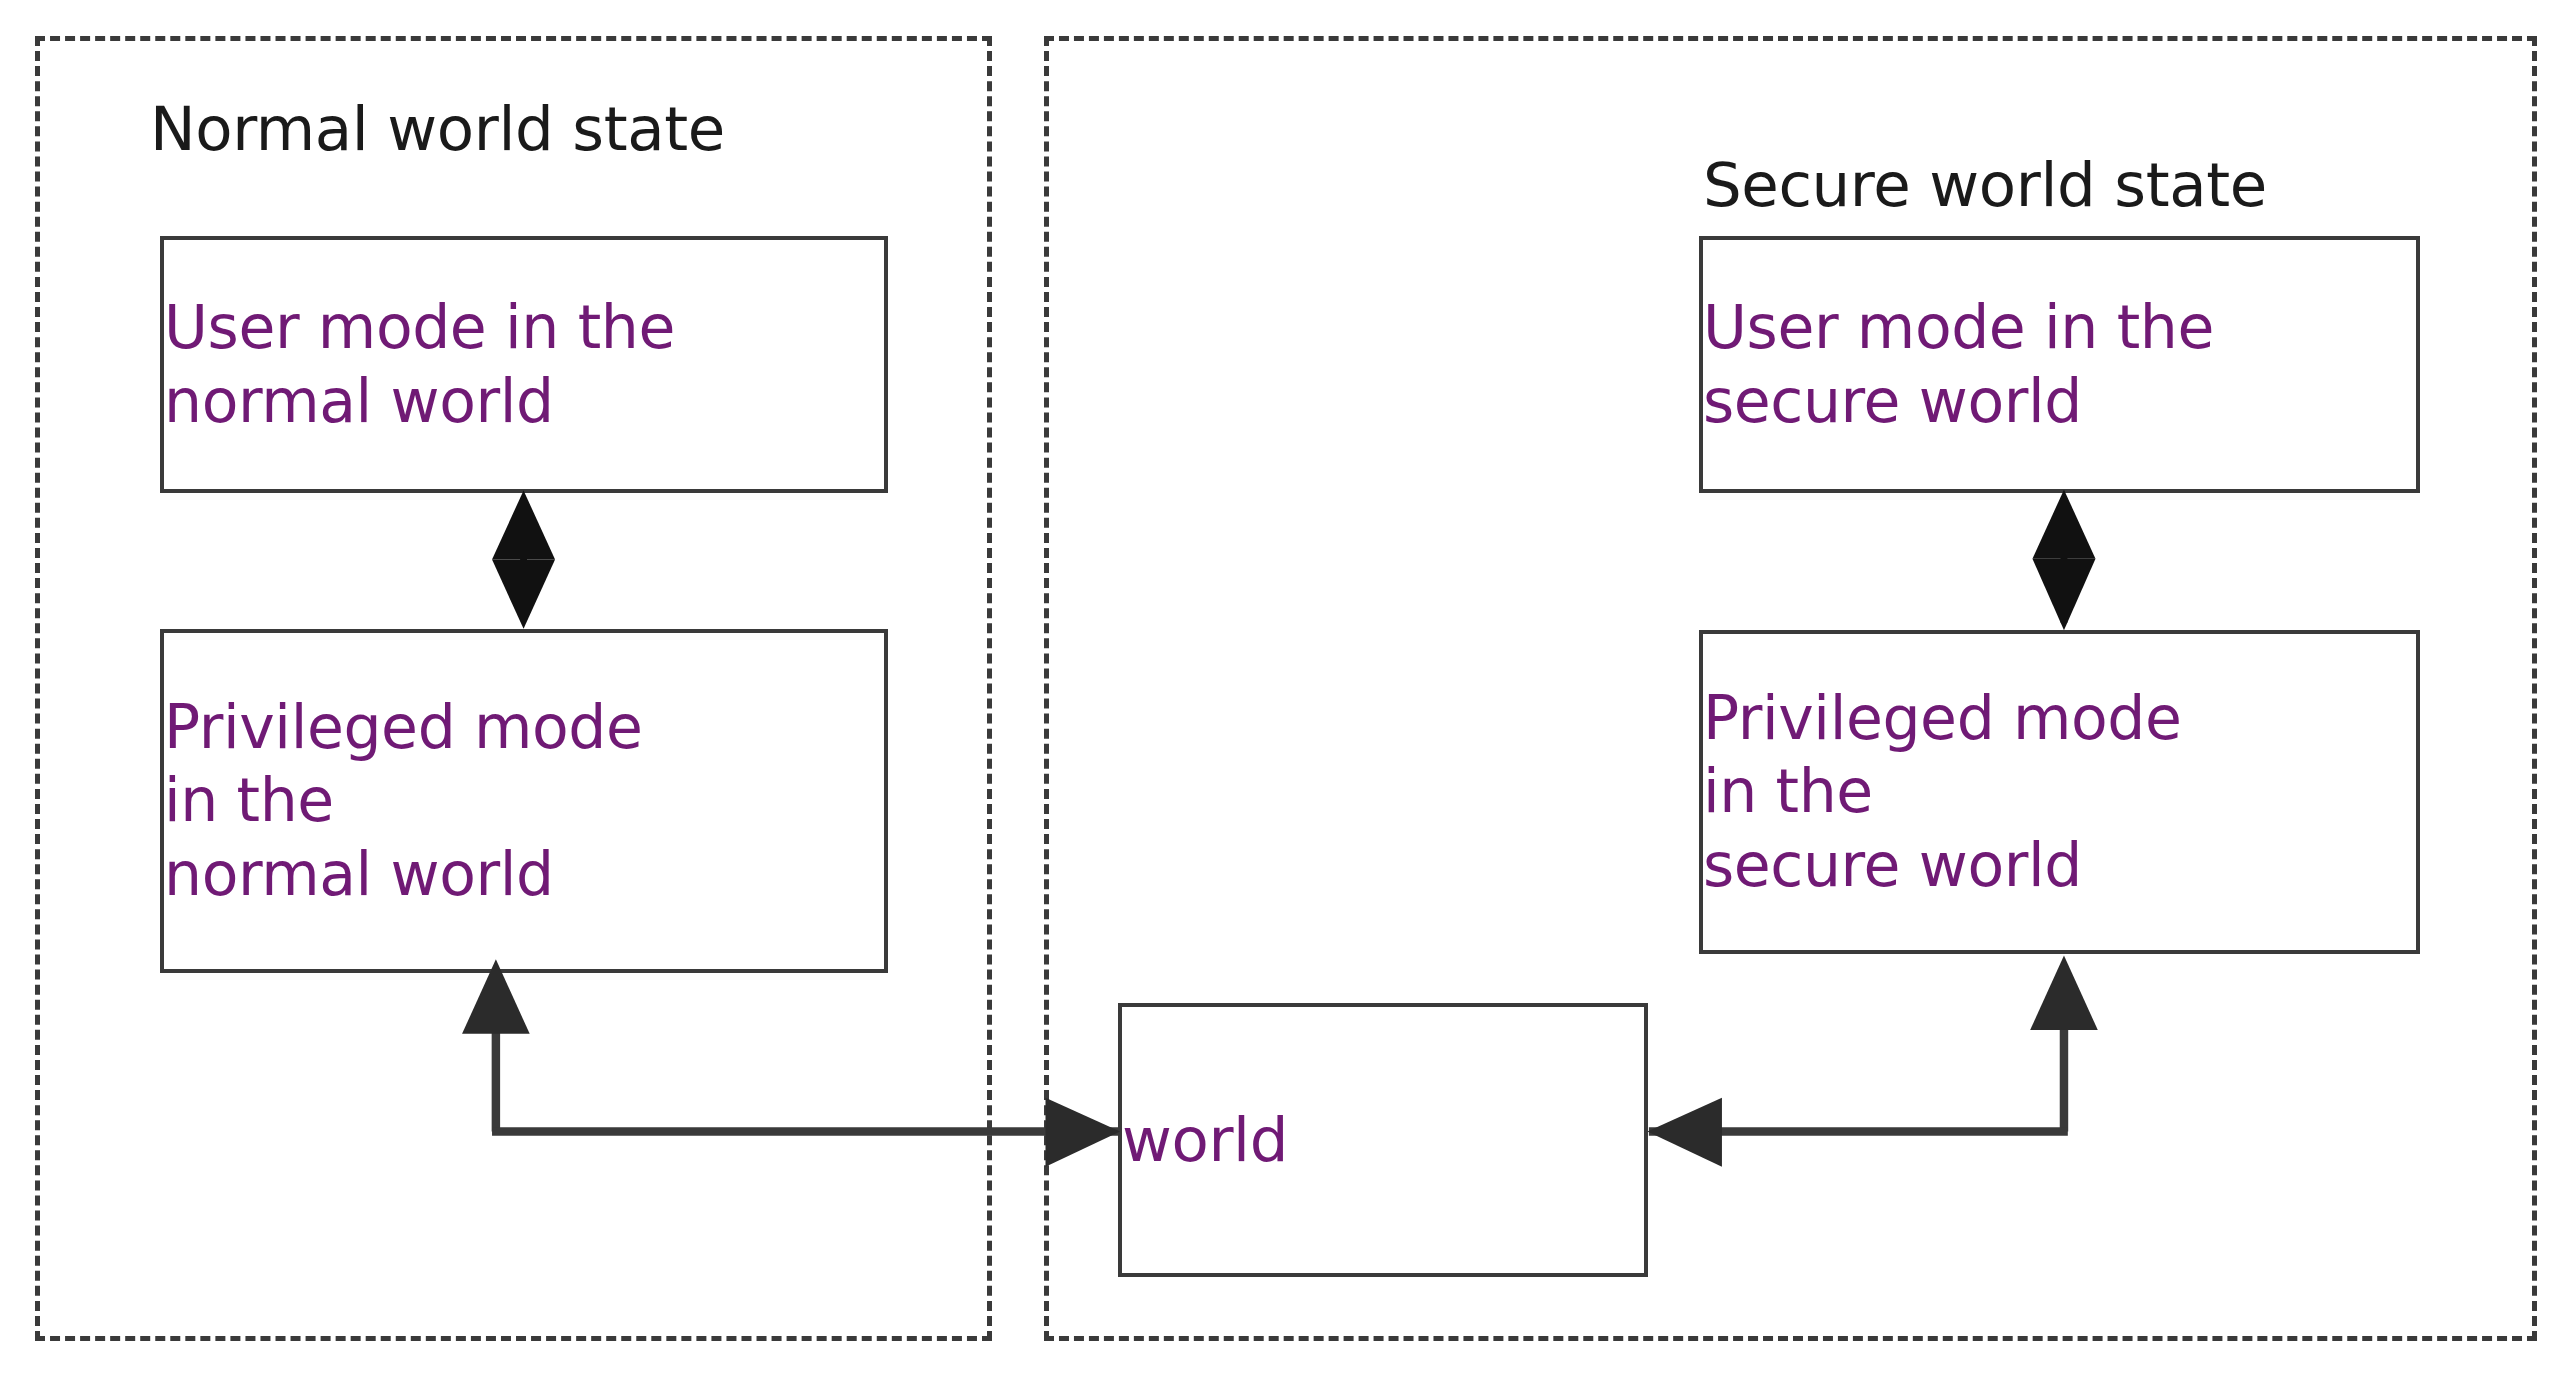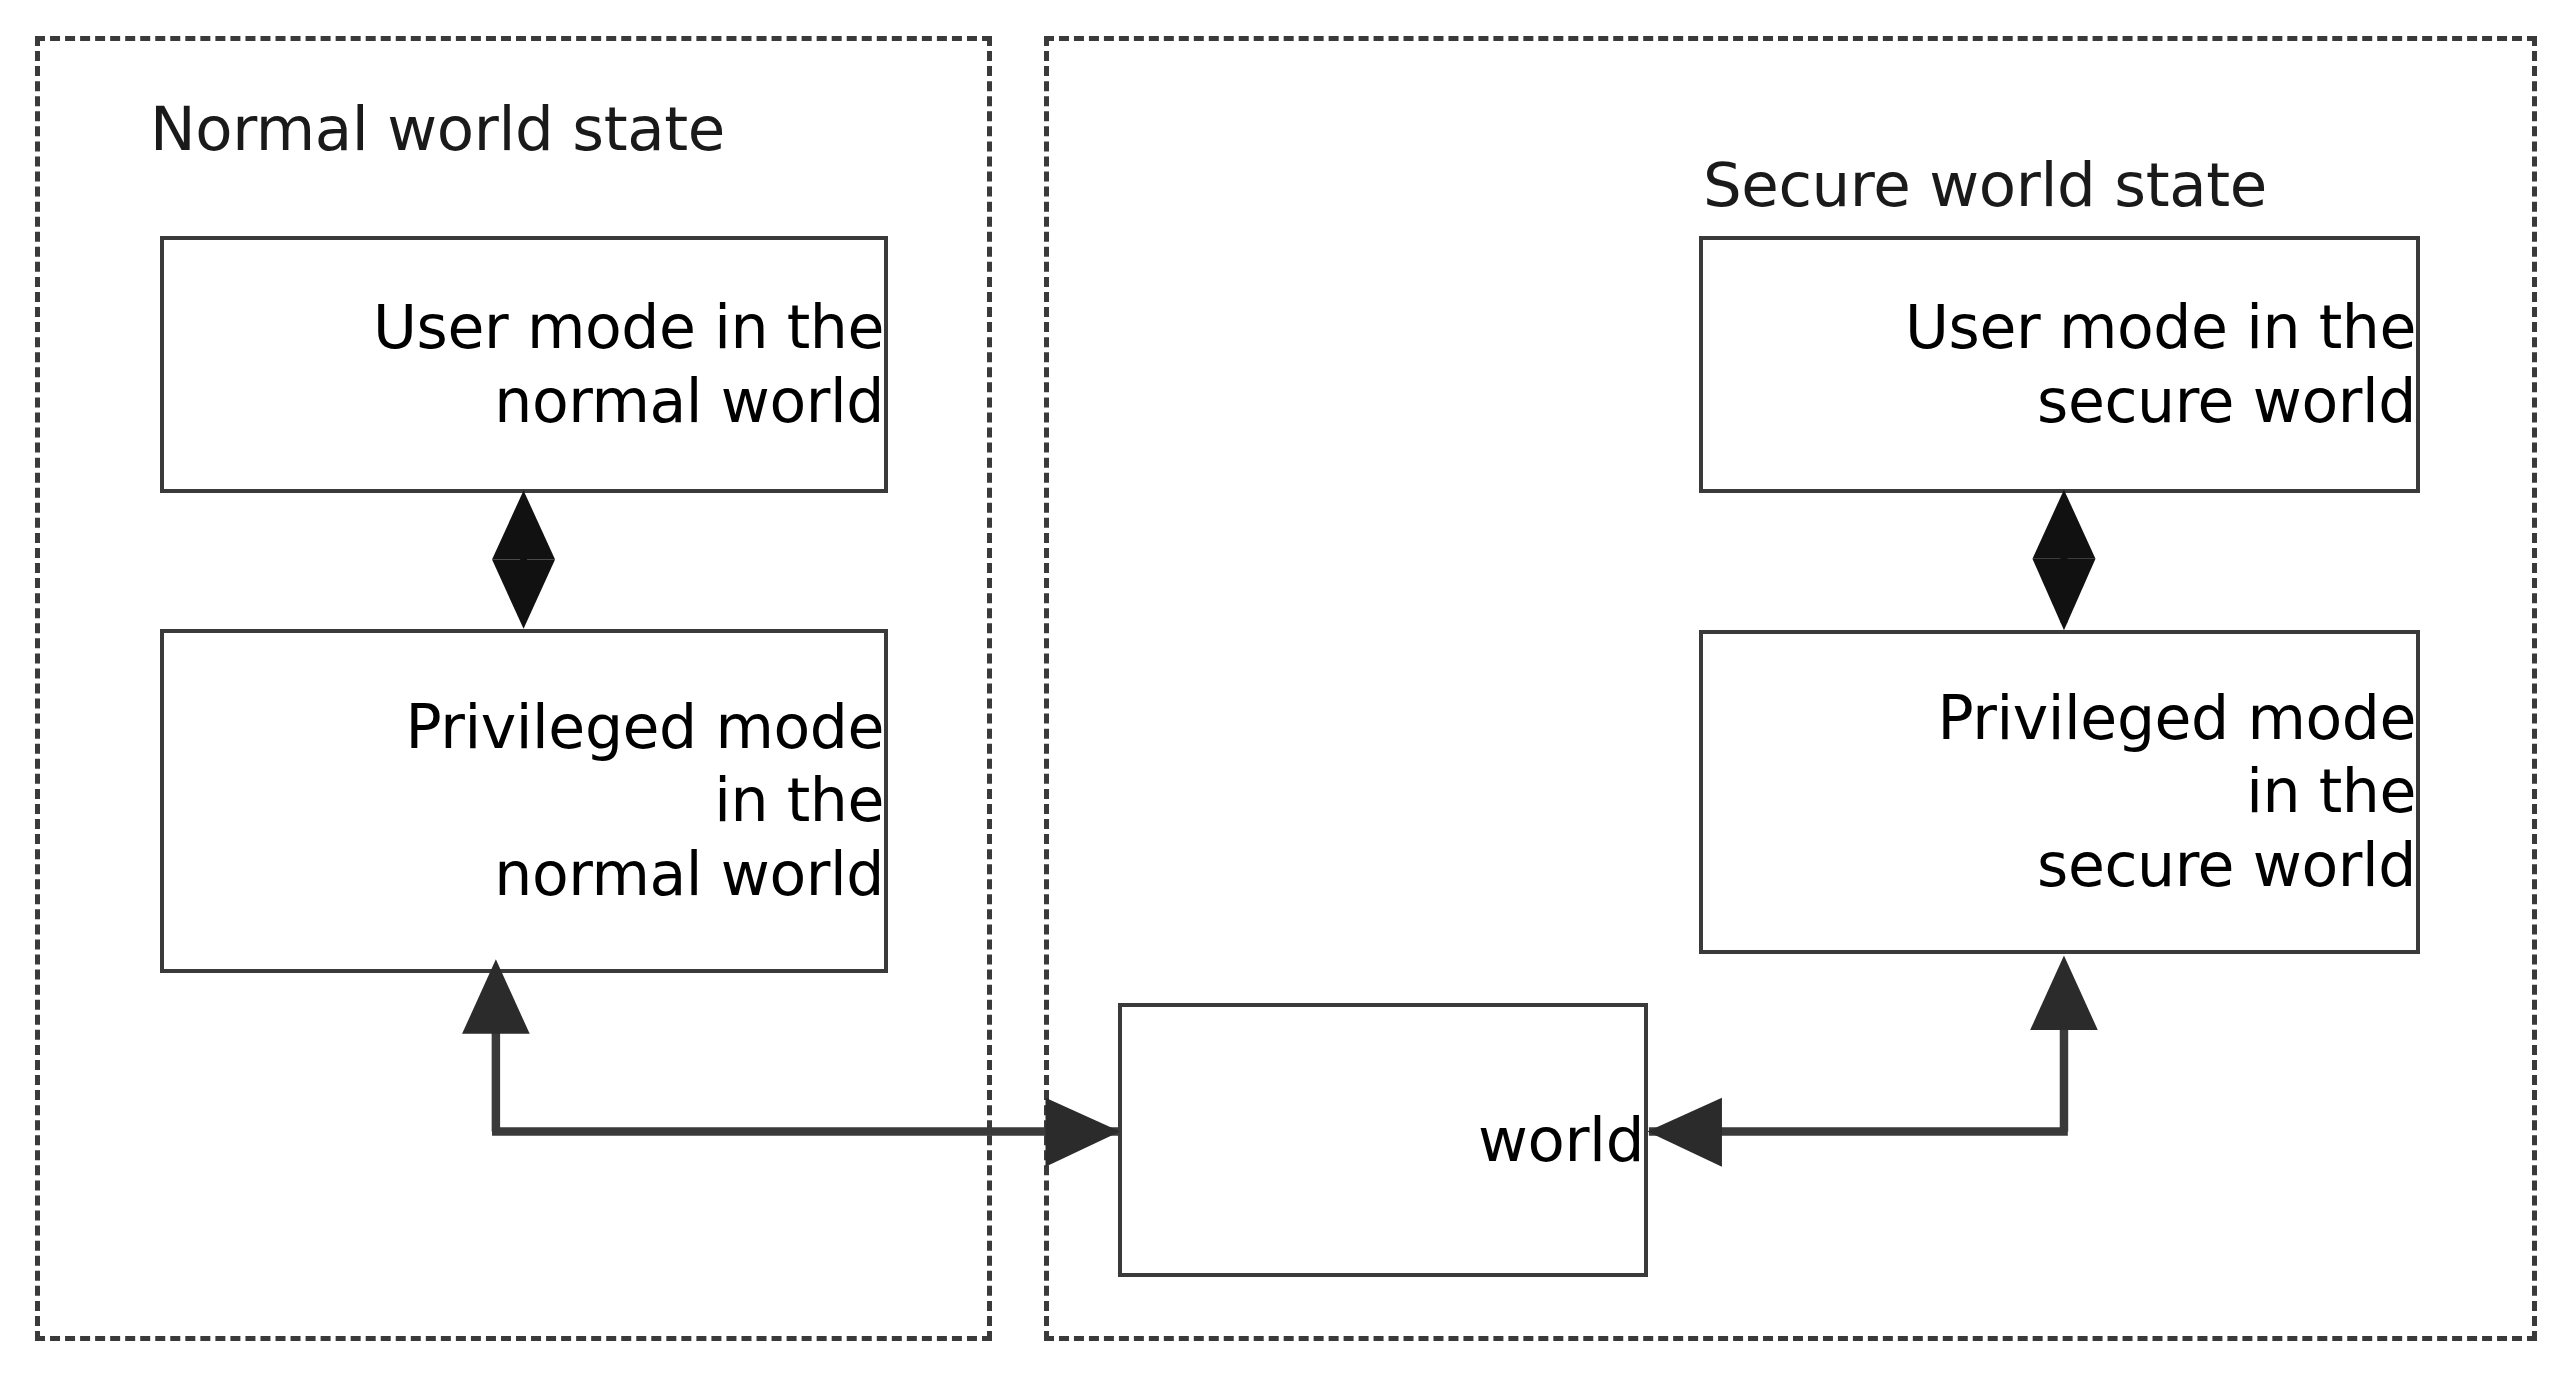--- a/index.html
+++ b/index.html
@@ -57,24 +57,24 @@
   }
 
   
   .mode-box {
     position: absolute;
     box-sizing: border-box;
     border: 4.6px solid #3a3a3a;
     background: #ffffff;
     display: flex;
     flex-direction: column;
-    align-items: flex-end;
+    align-items: flex-start;
     justify-content: center;
     text-align: center;
-    color: #000000;
+    color: #701a75;
     font-size: 60px;
     line-height: 1.22;
     letter-spacing: -0.4px;
   }
   .mode-box .line {
     display: block;
     white-space: nowrap;
   }
 
   #box-user-normal {

